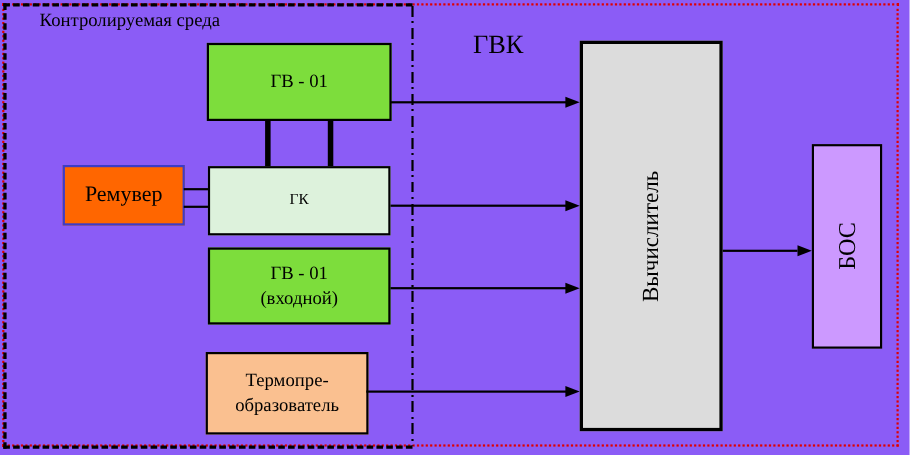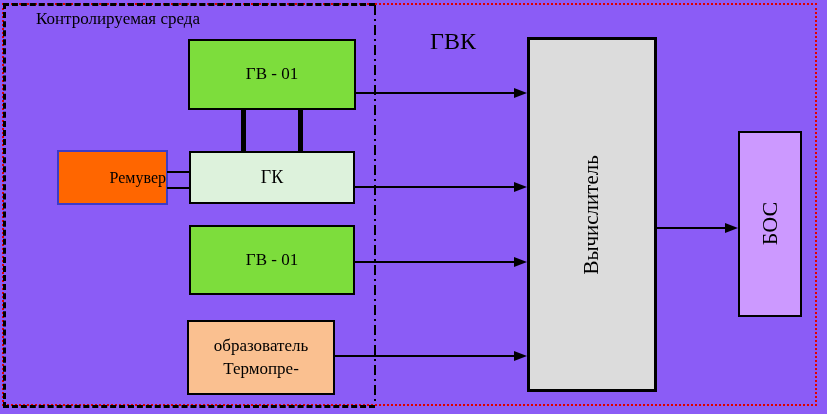--- a/index.html
+++ b/index.html
@@ -71,32 +71,31 @@
 
   .box-gv-out {
     left: 188px; top: 39px;
     width: 168px; height: 71px;
     background: var(--bright-green, #7ddd3c);
     border: 2px solid var(--line, #000);
     font-size: 17px;
   }
   .box-gk {
     left: 189px; top: 151px;
-    width: 166px; height: 53px;
+    width: 166px; height: 63px;
     background: var(--pale-green, #ddf2dc);
     border: 2px solid var(--line, #000);
-    font-size: 18px;
+    font-size: 14px;
   }
   .box-remover {
     left: 57px; top: 150px;
     width: 111px; height: 55px;
     background: var(--orange, #ff6600);
     border: 2px solid var(--orange-border, #3c3cc8);
-    font-size: 16px;
-    align-items: flex-end;
+    font-size: 20px;
   }
   .box-gv-in {
     left: 189px; top: 225px;
     width: 166px; height: 70px;
     background: var(--bright-green, #7ddd3c);
     border: 2px solid var(--line, #000);
     font-size: 17px;
   }
   .box-thermo {
     left: 187px; top: 320px;
@@ -155,25 +154,26 @@
   <div class="abs dbox box-gk">
     <span>ГК</span>
   </div>
 
   <div class="abs dbox box-remover">
     <span>Ремувер</span>
   </div>
 
   <div class="abs dbox box-gv-in">
     <span>ГВ - 01</span>
+    <span>(входной)</span>
   </div>
 
   <div class="abs dbox box-thermo">
+    <span>Термопре-</span>
     <span>образователь</span>
-    <span>Термопре-</span>
   </div>
 
   <div class="abs dbox box-computer">
     <span class="vtext">Вычислитель</span>
   </div>
 
   <div class="abs dbox box-bos">
     <span class="vtext">БОС</span>
   </div>
 

